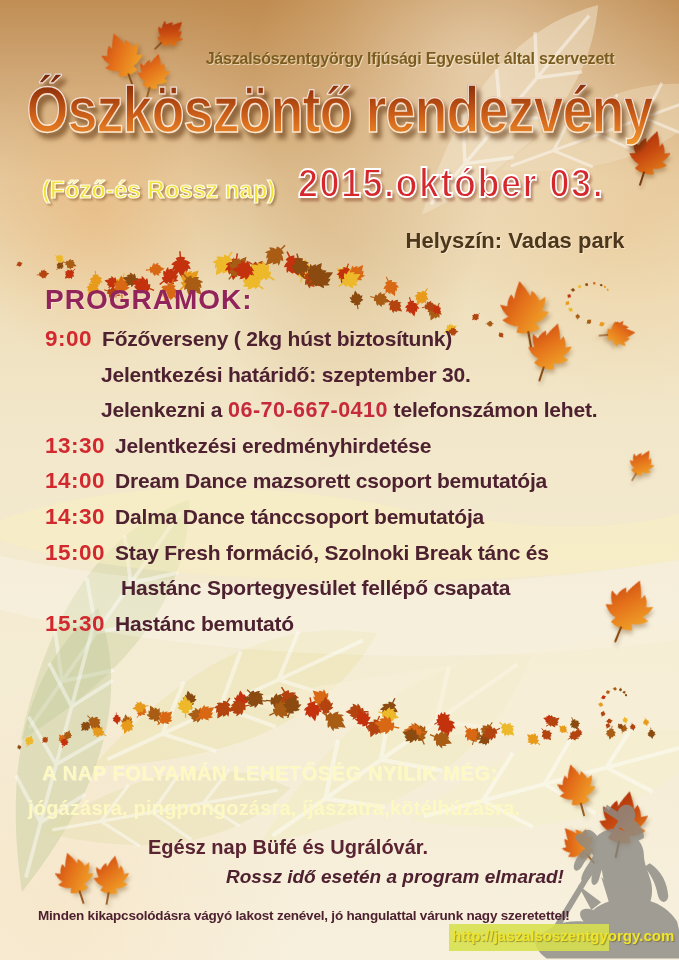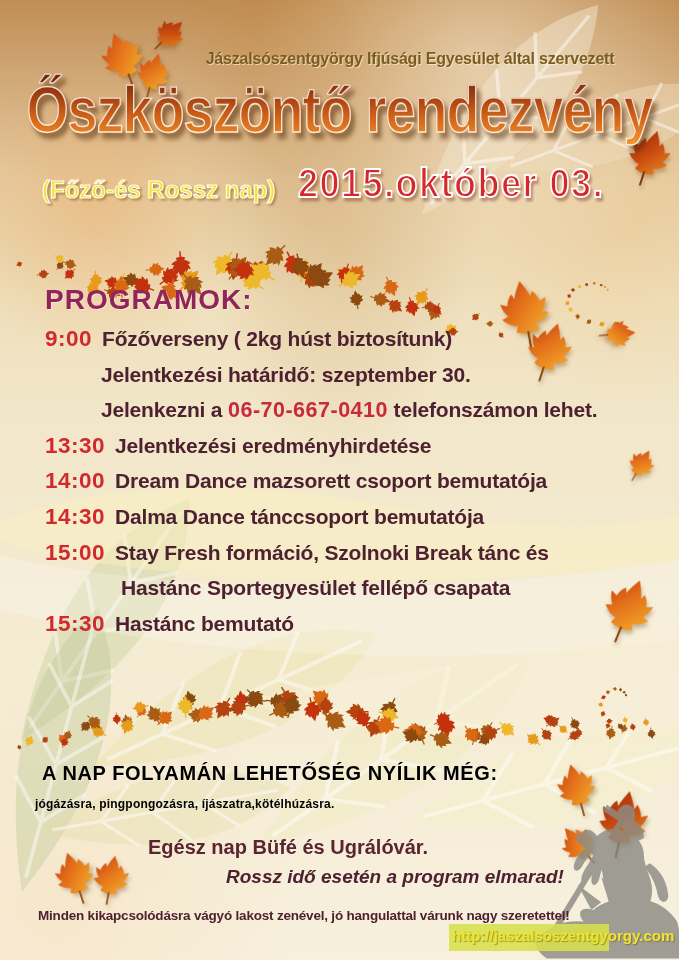--- a/index.html
+++ b/index.html
@@ -51,23 +51,23 @@
     text-shadow:1px 1px 0 rgba(255,246,222,.55);}
   .prog-heading{left:45px;top:284px;font-size:28px;letter-spacing:1px;color:#91245a;
     text-shadow:1px 1px 0 rgba(255,250,235,.5);}
   .prog-list{left:45px;top:327px;width:625px;}
   .prog-row{display:block;height:35.6px;line-height:24px;white-space:nowrap;}
   .prog-row .time{font-size:22.5px;color:#d2292f;margin-right:10px;letter-spacing:.5px;}
   .prog-row .ptext{font-size:21px;color:#4e2130;letter-spacing:-.2px;}
   .prog-row .phone{font-size:21.5px;color:#c62a3c;letter-spacing:.5px;}
   .prog-row.indent1{padding-left:56px;}
   .prog-row.indent2{padding-left:76px;}
-  .extras-heading{left:42px;top:762px;font-size:20px;letter-spacing:.6px;color:#000000;
+  .extras-heading{left:42px;top:762px;font-size:20px;letter-spacing:.6px;color:#fef9c3;
     text-shadow:1px 1px 0 rgba(255,250,235,.5);text-align:right;}
-  .activities{left:35px;top:797px;font-size:12px;letter-spacing:.2px;color:#000000;}
+  .activities{left:28px;top:797px;font-size:20px;letter-spacing:.2px;color:#fef9c3;}
   .allday{left:148px;top:836px;font-size:20px;color:#5a2433;}
   .weather{left:226px;top:866px;font-size:19px;color:#4e2130;font-style:italic;}
   .invitation{left:38px;top:908px;font-size:13.5px;letter-spacing:-.2px;color:#4e2130;}
   .url-hl{left:449px;top:924px;width:160px;height:27px;background:#d7e04c;opacity:.88;z-index:11;}
   .url{left:452px;top:927px;font-size:15px;color:#f0e42c;z-index:12;
     text-shadow:1px 1px 1px rgba(90,80,10,.5);}
 </style>
 </head>
 <body>
 
@@ -908,20 +908,21 @@
   </svg>
 
   <div class="txt organizer">Jászalsószentgyörgy Ifjúsági Egyesület által szervezett</div>
 
   <div class="txt title">
     <span>Őszköszöntő rendezvény</span>
   </div>
 
   <div class="txt subtitle">(Főző-és Rossz nap)</div>
   <div class="txt date">2015.október 03.</div>
+  <div class="txt location">Helyszín: Vadas park</div>
 
   <div class="txt prog-heading">PROGRAMOK:</div>
 
   <div class="txt prog-list">
     <div class="prog-row">
       <span class="time">9:00</span><span class="ptext">Főzőverseny ( 2kg húst biztosítunk)</span>
     </div>
 
     <div class="prog-row indent1">
       <span class="ptext">Jelentkezési határidő: szeptember 30.</span>

